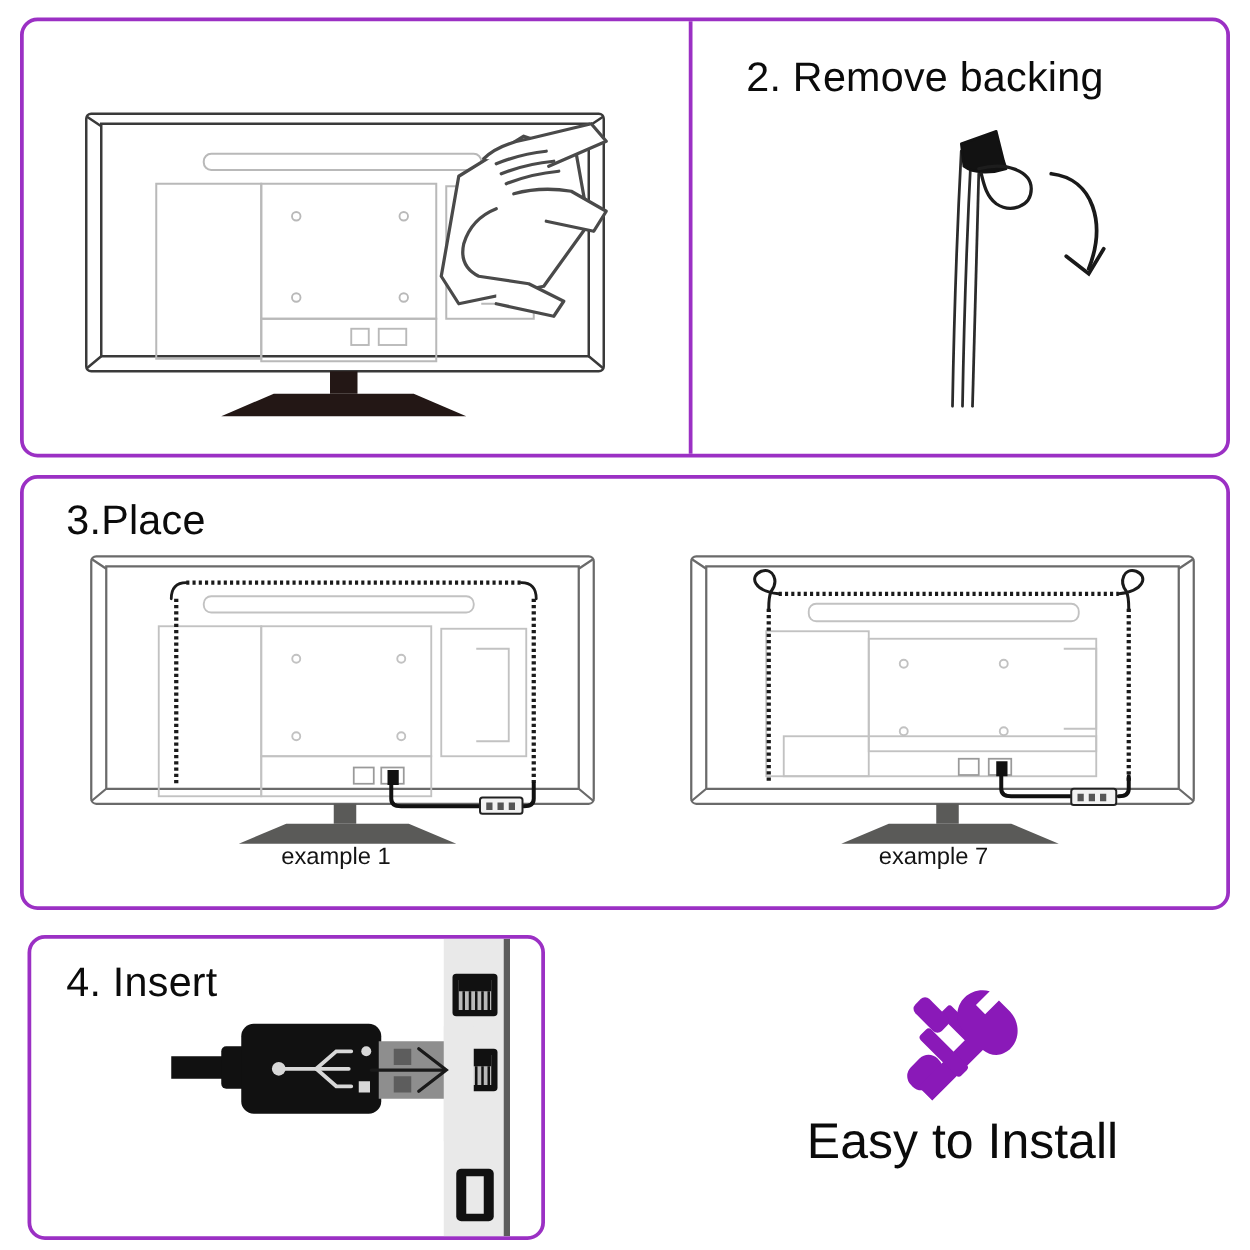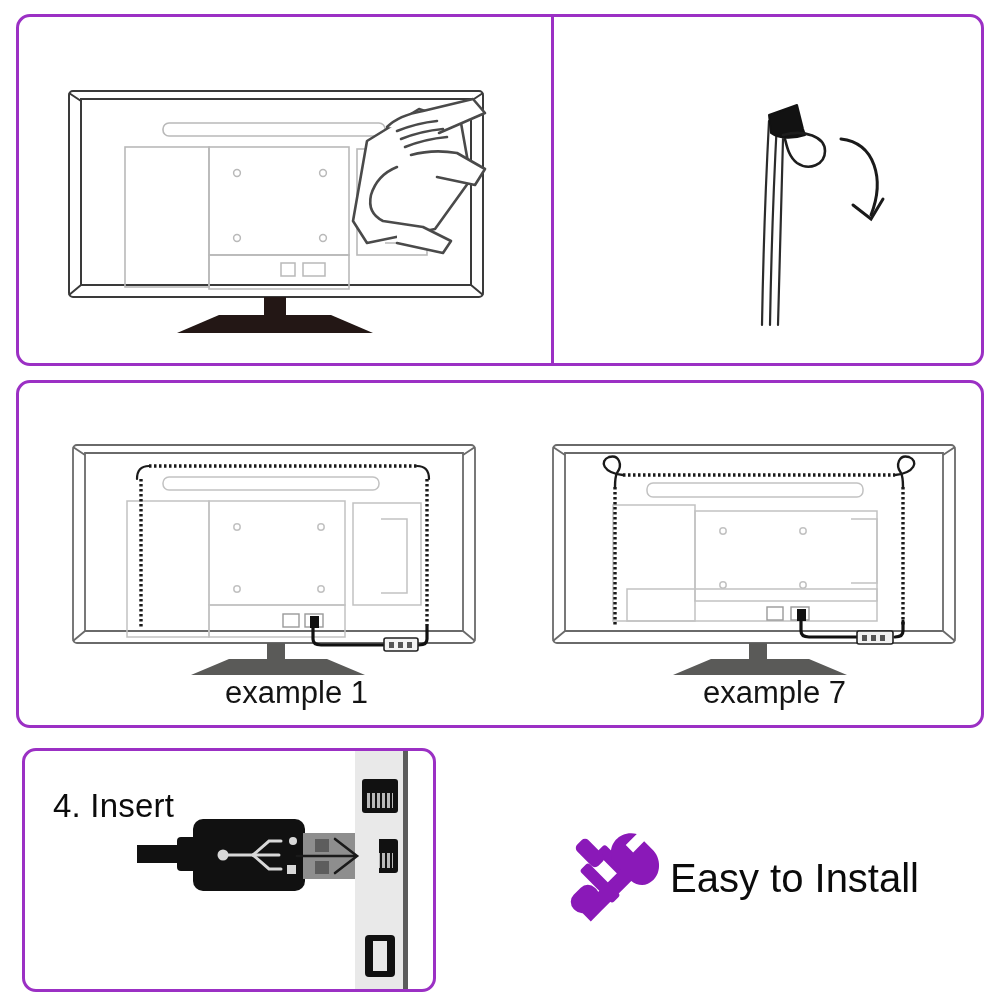--- a/index.html
+++ b/index.html
@@ -34,39 +34,40 @@
     position: absolute;
     font-size: 33px;
     font-weight: 400;
     letter-spacing: 0.2px;
     color: #0b0b0b;
     white-space: nowrap;
   }
   #title-clean  { left: 34px;  top: 26px; }
   #title-remove { left: 42px;  top: 26px; }
   #title-place  { left: 34px;  top: 14px; }
-  #title-insert { left: 28px;  top: 16px; margin-top: 20px; }
+  #title-insert { left: 28px;  top: 16px; }
 
   .example-label {
     position: absolute;
-    font-size: 31px;
+    font-size: 19px;
     color: #141414;
     white-space: nowrap;
   }
 
   .svgwrap { position: absolute; }
 
   
   #easy-block {
     position: absolute;
-    left: 560px; top: 786px;
+    left: 560px; top: 756px;
     width: 420px; height: 180px;
     display: flex;
+    flex-direction: column;
     align-items: center;
-    justify-content: flex-start;
+    justify-content: flex-end;
   }
   #easy-tools { width: 110px; height: 104px; }
   #easy-text {
     font-size: 40px;
     color: #0b0b0b;
     margin-top: 4px;
     white-space: nowrap;
   }
 </style>
 </head>
@@ -118,20 +119,21 @@
         <path d="M320 44 C330 34 345 30 356 28 L406 16 L418 30 L372 50"></path>
         <path d="M330 48 q20 -8 40 -10"></path>
         <path d="M334 56 q20 -8 42 -10"></path>
         <path d="M338 64 q20 -8 42 -10"></path>
         <path d="M344 72 q22 -6 46 -2 l28 16 l-10 16 l-38 -8"></path>
         <path d="M330 84 q-20 8 -26 28 q-4 18 12 26 l40 6 l28 14 l-8 12 l-46 -10"></path>
       </g>
     </svg>
   </div>
 
+  <div class="step-title" id="title-remove" style="left:578px;">2. Remove backing</div>
 
   <div class="svgwrap" style="left:700px; top:70px; width:190px; height:250px;">
     <svg viewBox="0 0 190 250" width="190" height="250">
 
       <g fill="none" stroke="#2b2b2b" stroke-width="2.2" stroke-linecap="round">
         <path d="M50 34 C46 110 44 180 43 238"></path>
         <path d="M58 34 C54 110 52 180 51 238"></path>
         <path d="M64 52 C62 120 60 186 59 238"></path>
       </g>
 
@@ -143,20 +145,21 @@
 
       <g fill="none" stroke="#1a1a1a" stroke-width="3" stroke-linecap="round">
         <path d="M122 52 C156 56 166 92 152 128"></path>
         <path d="M134 118 L152 132 L164 112"></path>
       </g>
     </svg>
   </div>
 </div>
 
 <div class="panel" id="panel-place" style="border-color: rgb(155, 48, 196);">
+  <div class="step-title" id="title-place">3.Place</div>
 
   <div class="svgwrap" style="left:52px; top:56px; width:420px; height:240px;">
     <svg viewBox="0 0 420 240" width="420" height="240">
       <g fill="none" stroke="#6a6a6a" stroke-width="1.8">
         <path d="M6 6 h394 a4 4 0 0 1 4 4 v190 a4 4 0 0 1 -4 4 h-394 a4 4 0 0 1 -4 -4 v-190 a4 4 0 0 1 4 -4 z"></path>
         <path d="M14 14 h378 v178 h-378 z"></path>
         <path d="M2 8 l12 8 M404 8 l-12 8 M2 202 l12 -10 M404 202 l-12 -10"></path>
       </g>
       <g fill="none" stroke="#c2c2c2" stroke-width="1.5">
         <rect x="92" y="38" width="216" height="13" rx="6"></rect>

